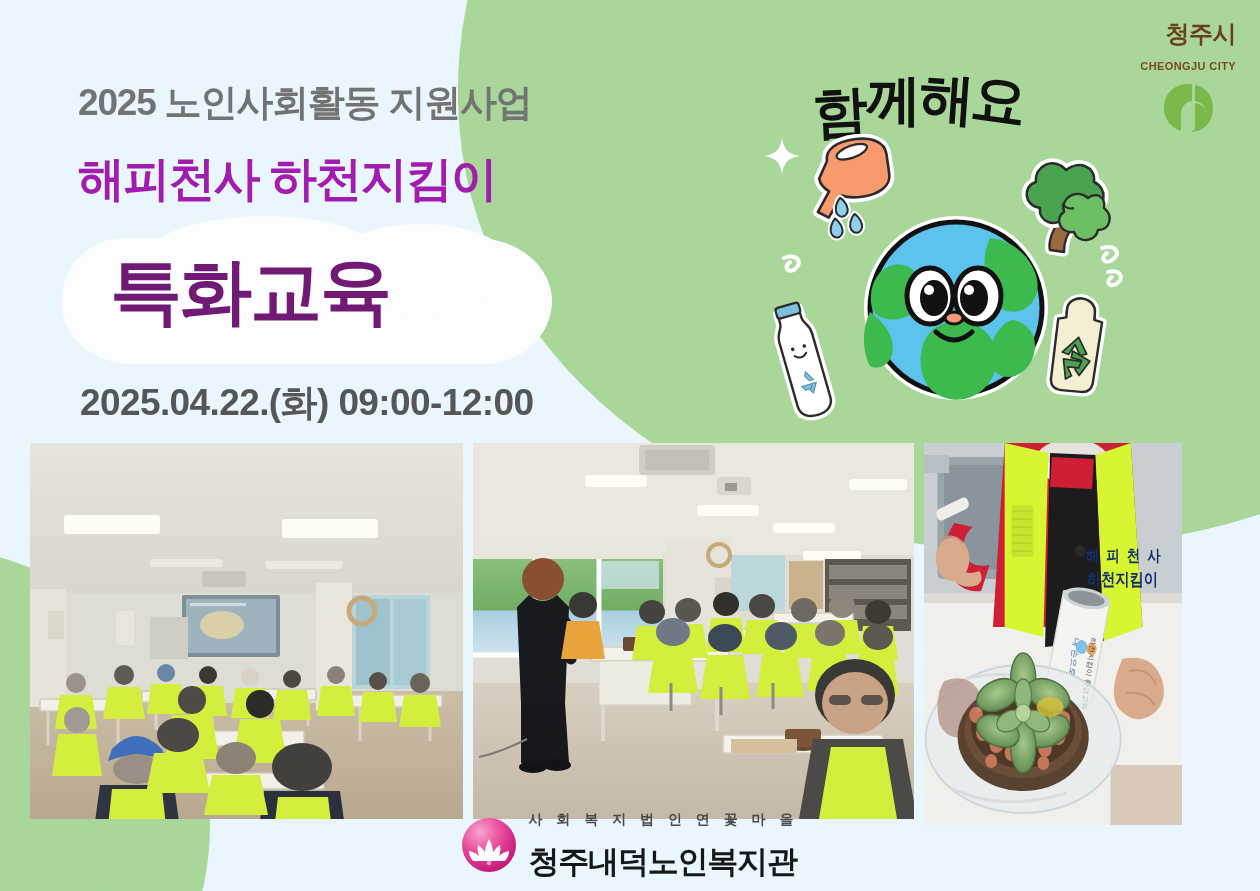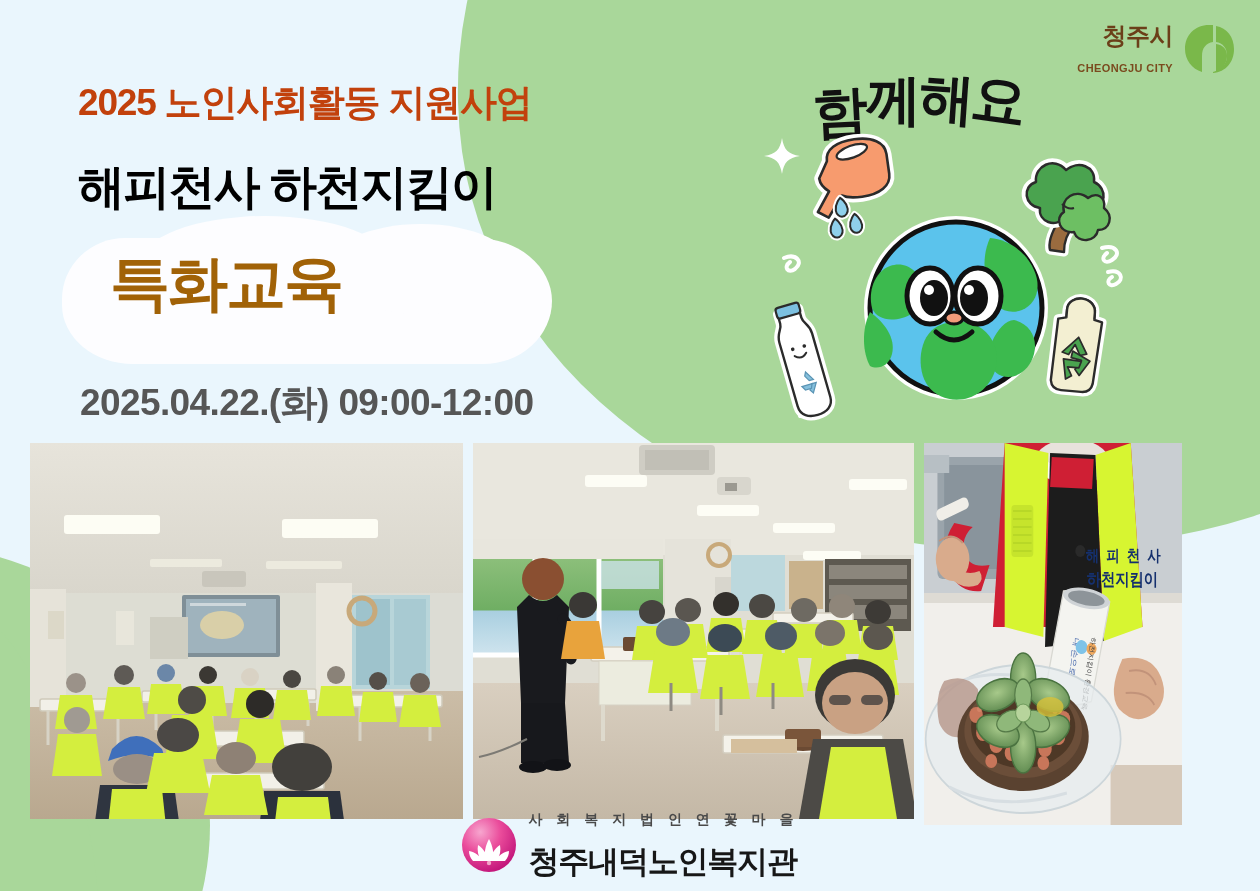--- a/index.html
+++ b/index.html
@@ -53,33 +53,33 @@
   .cloud::after {
     content:""; position:absolute;
     right:36px; top:-14px; width:190px; height:90px;
     background:#fdfdff; border-radius:50%;
   }
 
   
   .kicker {
     position:absolute; left:78px; top:78px;
     font-size:37px; font-weight:800; letter-spacing:-1.2px;
-    color:#c2410c;
+    color:#737373;
     white-space:nowrap;
   }
   .subtitle {
-    position:absolute; left:78px; top:156px;
+    position:absolute; left:78px; top:148px;
     font-size:47px; font-weight:800; letter-spacing:-1.8px;
-    color:#000000;
+    color:#a21caf;
     white-space:nowrap;
   }
   .maintitle {
     position:absolute; left:110px; top:244px;
-    font-size:60px; font-weight:800; letter-spacing:-2px;
-    color:#a16207;
+    font-size:72px; font-weight:800; letter-spacing:-2px;
+    color:#701a75;
     white-space:nowrap;
   }
   .datetime {
     position:absolute; left:80px; top:378px;
     font-size:37px; font-weight:800; letter-spacing:-0.6px;
     color:#565656;
     white-space:nowrap;
   }
 
   
@@ -90,21 +90,21 @@
     transform:rotate(-7deg);
     white-space:nowrap;
   }
   .together span { display:inline-block; }
   .tg0 { transform:rotate(4deg)  translateY(4px);  }
   .tg1 { transform:rotate(7deg)  translateY(-1px); }
   .tg2 { transform:rotate(11deg) translateY(4px);  }
   .tg3 { transform:rotate(15deg) translateY(12px); }
 
   
-  .cjlogo { position:absolute; right:24px; top:22px; display:flex; align-items:center; gap:9px; }
+  .cjlogo { position:absolute; right:24px; top:22px; display:flex; align-items:center; gap:9px;flex-direction:column; }
   .cjlogo-text { text-align:right; line-height:1; }
   .cj-kr  { font-size:24px; font-weight:800; color:#6b3f19; letter-spacing:-0.5px; }
   .cj-en  { font-size:11px; font-weight:700; color:#7a4a1e; letter-spacing:0.4px; margin-top:15px; }
 
   
   .scene { position:absolute; left:760px; top:130px; width:400px; height:300px; }
   .scene svg { display:block; }
 
   
   .photo { position:absolute; overflow:hidden; background:#cfd6d8; }

